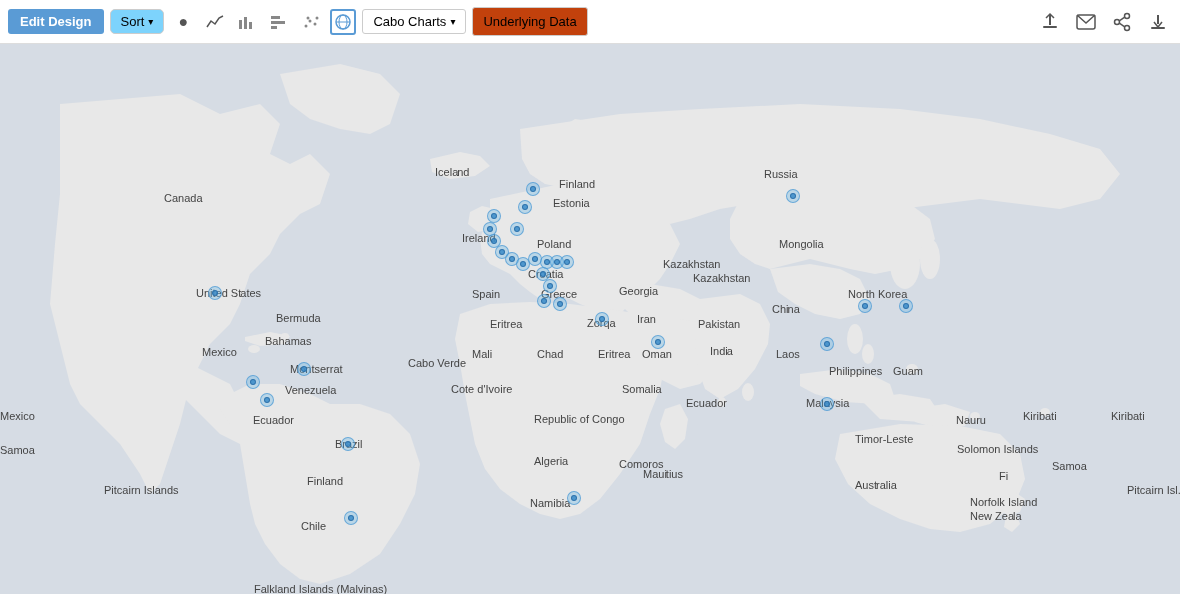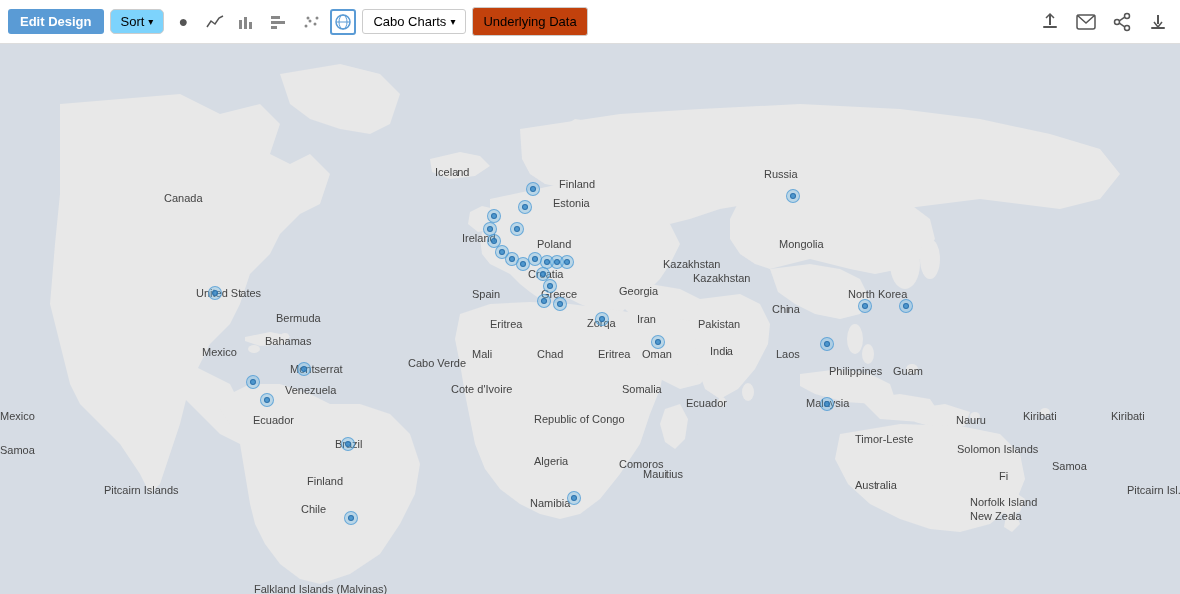--- a/index.html
+++ b/index.html
@@ -299,21 +299,21 @@
   <div class="country-label" style="left:164px;top:148px">Canada</div>
   <div class="country-label" style="left:196px;top:243px">United S<span style="letter-spacing:-1px">t</span>ates</div>
   <div class="country-label" style="left:276px;top:268px">Bermuda</div>
   <div class="country-label" style="left:265px;top:291px">Bahamas</div>
   <div class="country-label" style="left:290px;top:319px">Montserrat</div>
   <div class="country-label" style="left:202px;top:302px">Mexico</div>
   <div class="country-label" style="left:285px;top:340px">Venezuela</div>
   <div class="country-label" style="left:253px;top:370px">Ecuador</div>
   <div class="country-label" style="left:335px;top:394px">Brazil</div>
   <div class="country-label" style="left:307px;top:431px">Finland</div>
-  <div class="country-label" style="left:301px;top:459px">Chile</div>
+  <div class="country-label" style="left:301px;top:476px">Chile</div>
   <div class="country-label" style="left:254px;top:539px">Falkland Islands (Malvinas)</div>
   <div class="country-label" style="left:435px;top:122px">Icel<span style="letter-spacing:-1px">a</span>nd</div>
   <div class="country-label" style="left:462px;top:188px">Ireland</div>
   <div class="country-label" style="left:559px;top:134px">Finland</div>
   <div class="country-label" style="left:553px;top:153px">Estonia</div>
   <div class="country-label" style="left:537px;top:194px">Poland</div>
   <div class="country-label" style="left:528px;top:224px">Croatia</div>
   <div class="country-label" style="left:472px;top:244px">Spain</div>
   <div class="country-label" style="left:541px;top:244px">Greece</div>
   <div class="country-label" style="left:490px;top:274px">Eritrea</div>

